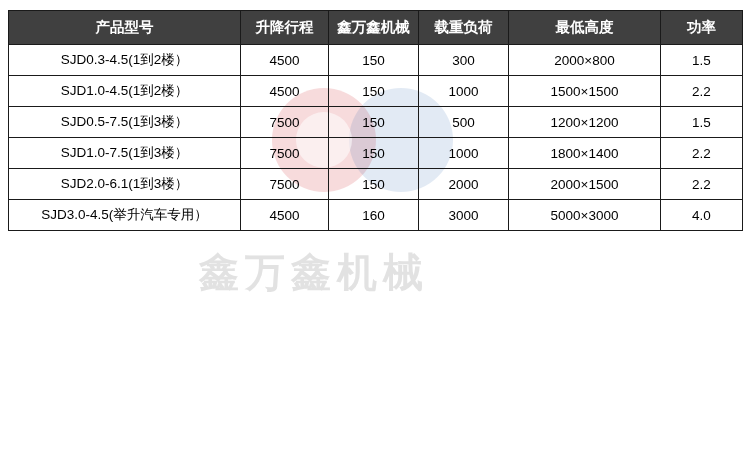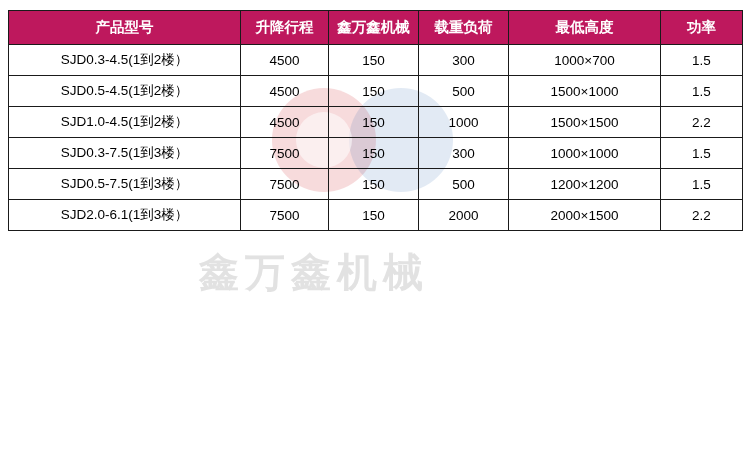--- a/index.html
+++ b/index.html
@@ -84,21 +84,21 @@
     border: 1px solid #1a1a1a;
     text-align: center;
     vertical-align: middle;
     font-size: 13.5px;
     color: #000000;
     height: 30px;
     padding: 0 2px;
     background-clip: padding-box;
   }
   table.spec thead th {
-    background: #be185d;
+    background: #404040;
     color: #ffffff;
     font-weight: bold;
     font-size: 14.5px;
     height: 33px;
     border-color: #1a1a1a;
   }
   table.spec tbody td {
     background: rgba(255,255,255,0.0);
   }
   td.model {
@@ -146,59 +146,59 @@
           <th>最低高度</th>
           <th>功率</th>
         </tr>
       </thead>
       <tbody>
         <tr>
           <td class="model">SJD0.3-4.5(1到2楼）</td>
           <td>4500</td>
           <td>150</td>
           <td>300</td>
-          <td>1000×700</td>
-          <td>1.5</td>
-        </tr>
-        <tr>
-          <td class="model">SJD0.5-4.5(1到2楼）</td>
-          <td>4500</td>
-          <td>150</td>
-          <td>500</td>
-          <td>1500×1000</td>
+          <td>2000×800</td>
           <td>1.5</td>
         </tr>
         <tr>
           <td class="model">SJD1.0-4.5(1到2楼）</td>
           <td>4500</td>
           <td>150</td>
           <td>1000</td>
           <td>1500×1500</td>
           <td>2.2</td>
         </tr>
         <tr>
-          <td class="model">SJD0.3-7.5(1到3楼）</td>
-          <td>7500</td>
-          <td>150</td>
-          <td>300</td>
-          <td>1000×1000</td>
-          <td>1.5</td>
-        </tr>
-        <tr>
           <td class="model">SJD0.5-7.5(1到3楼）</td>
           <td>7500</td>
           <td>150</td>
           <td>500</td>
           <td>1200×1200</td>
           <td>1.5</td>
         </tr>
         <tr>
+          <td class="model">SJD1.0-7.5(1到3楼）</td>
+          <td>7500</td>
+          <td>150</td>
+          <td>1000</td>
+          <td>1800×1400</td>
+          <td>2.2</td>
+        </tr>
+        <tr>
           <td class="model">SJD2.0-6.1(1到3楼）</td>
           <td>7500</td>
           <td>150</td>
           <td>2000</td>
           <td>2000×1500</td>
           <td>2.2</td>
+        </tr>
+        <tr>
+          <td class="model">SJD3.0-4.5(举升汽车专用）</td>
+          <td>4500</td>
+          <td>160</td>
+          <td>3000</td>
+          <td>5000×3000</td>
+          <td>4.0</td>
         </tr>
       </tbody>
     </table>
   </div>
 </div>
 
 </body></html>

